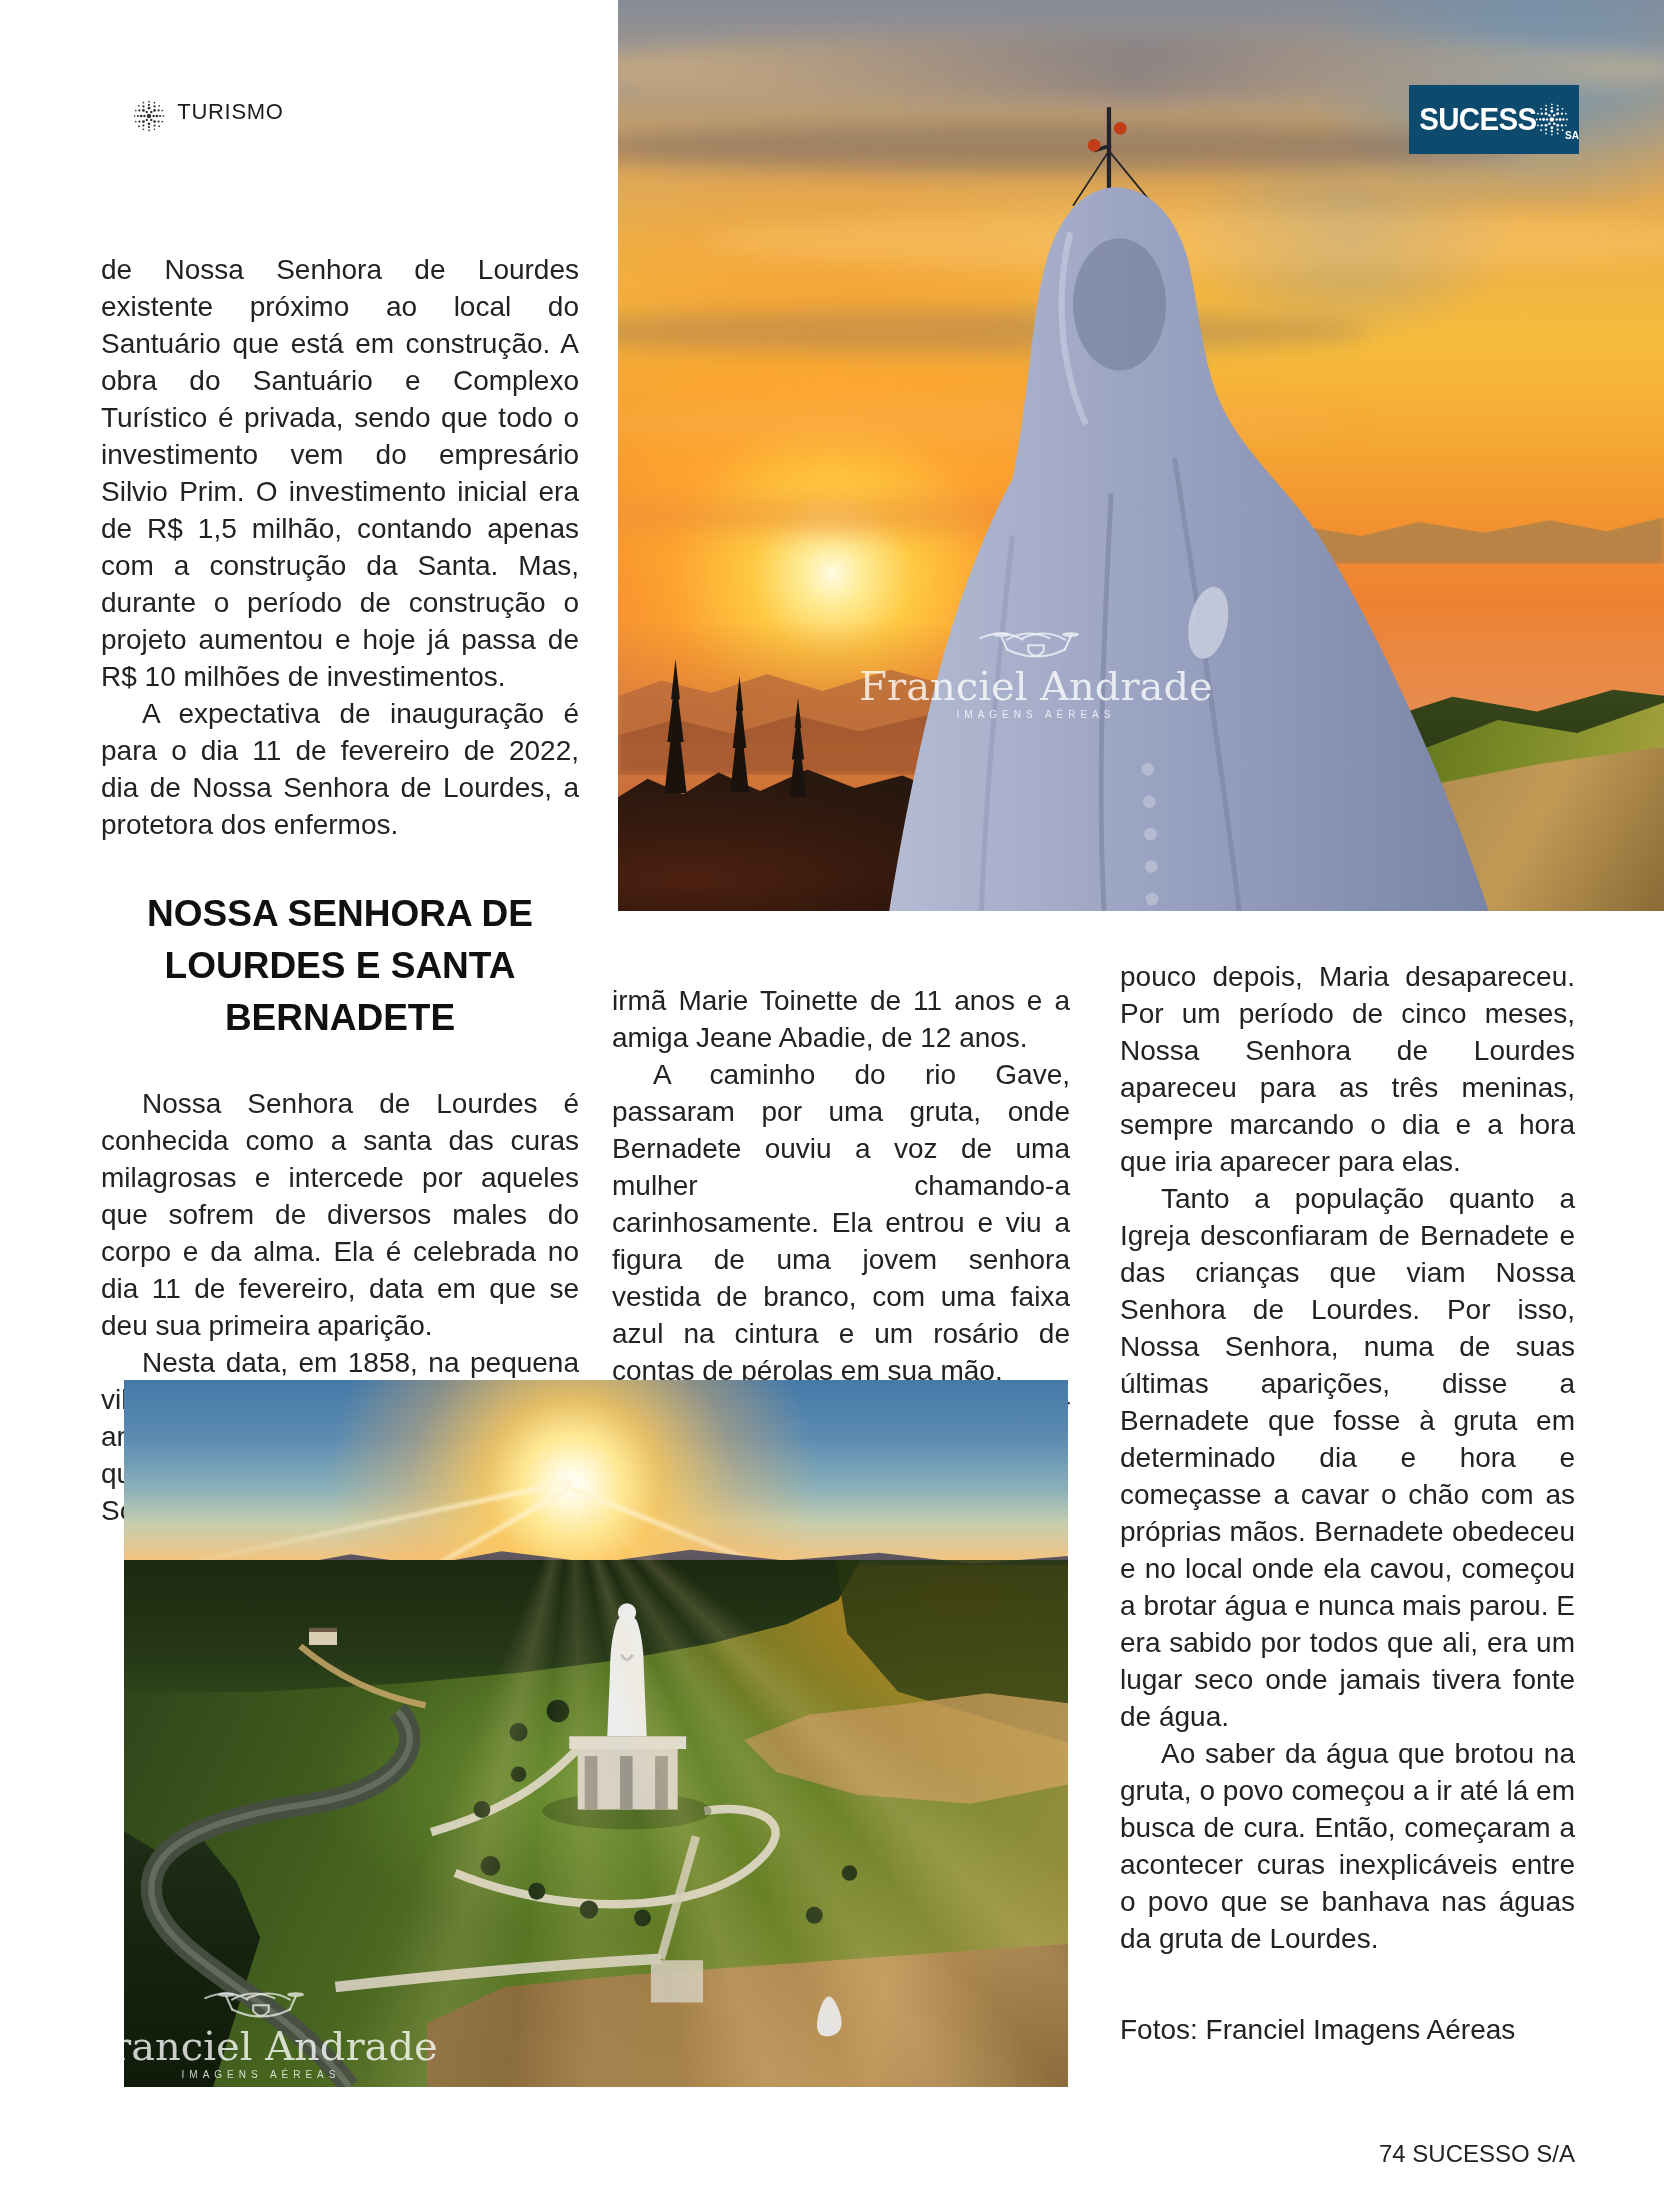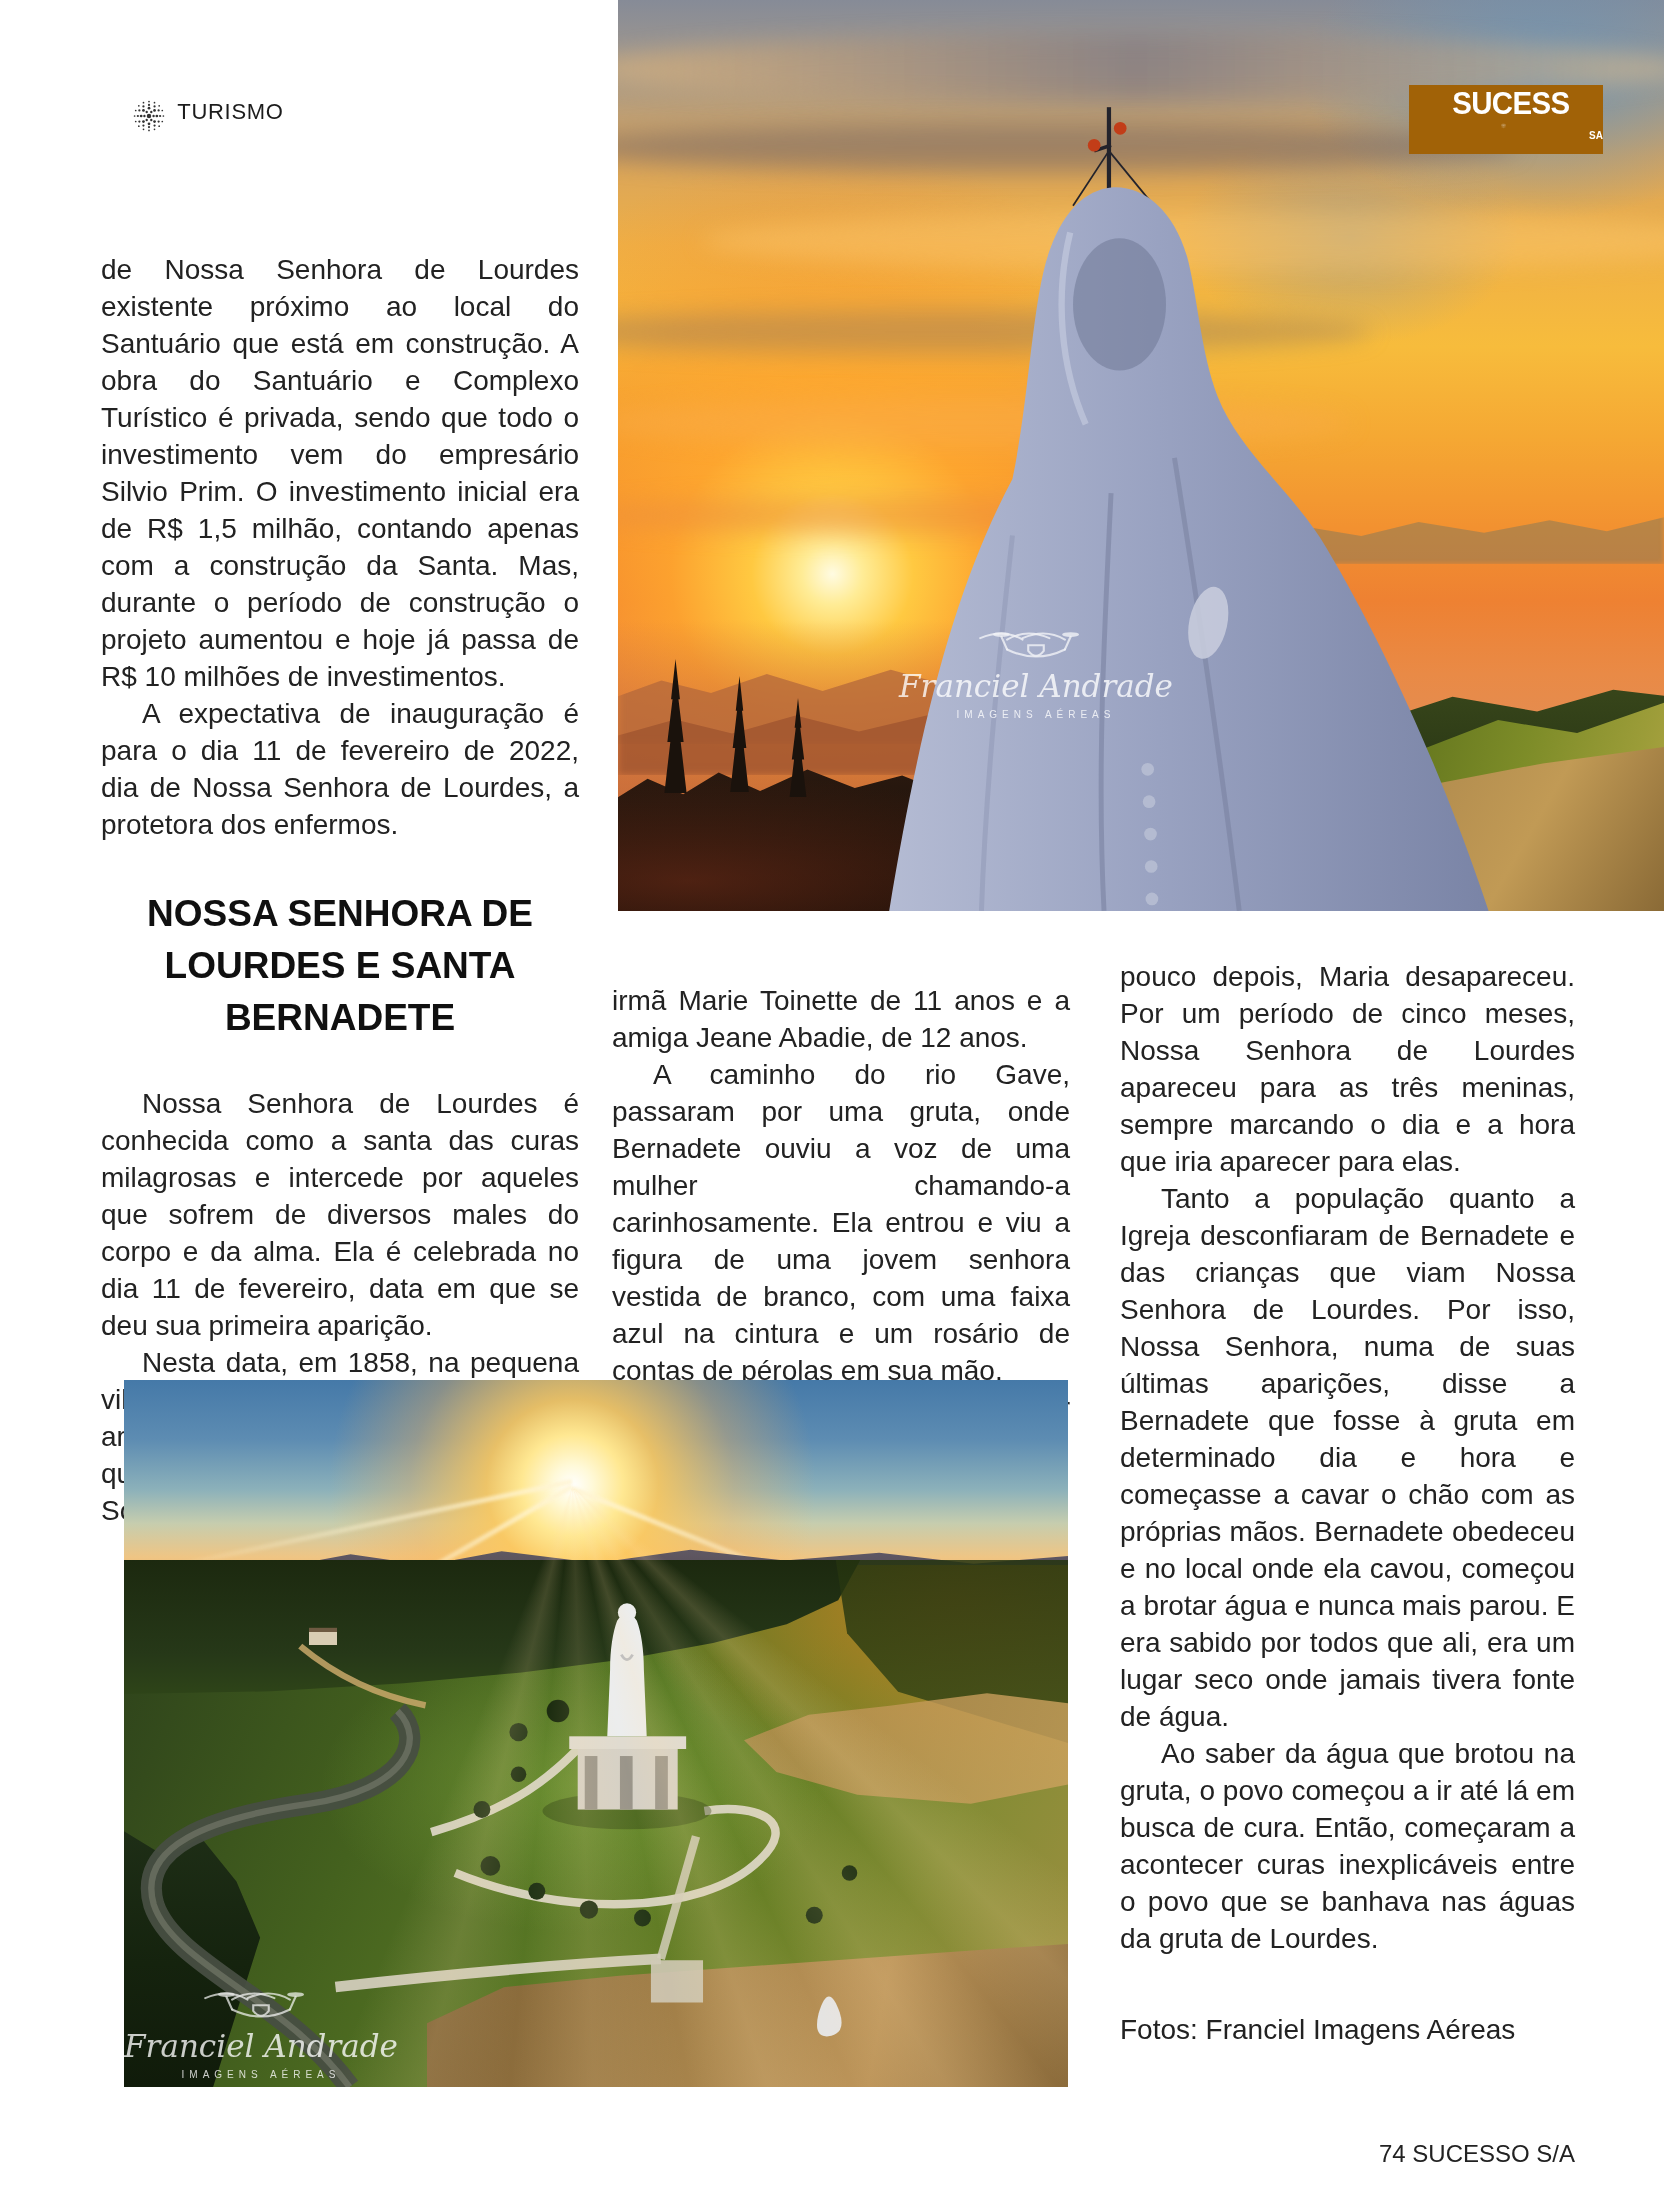--- a/index.html
+++ b/index.html
@@ -21,22 +21,22 @@
   #col2{left:612px;top:982px;width:458px;}
   #col3{left:1120px;top:958px;width:455px;}
   #col3 h2.subhead{margin:31px 0 37px 0;}
   .credits{margin-top:44px;text-align:left;line-height:58px;}
   .credits p{text-indent:0;}
 
   
   .page-footer{position:absolute;top:2140px;right:89px;font-size:24px;color:#222;}
 
   
-  .logo{position:absolute;left:1409px;top:85px;width:194px;height:69px;background:#a16207;
-        display:flex;align-items:center;justify-content:center;gap:1.4px;flex-direction:column;}
+  .logo{position:absolute;left:1409px;top:85px;width:170px;height:69px;background:#0c4a6e;
+        display:flex;align-items:center;justify-content:center;gap:1.4px;}
   .logo-word{color:#fff;font-weight:700;font-size:32px;letter-spacing:-0.7px;transform:scaleX(.92);transform-origin:right center;}
   .logo-globe{width:37px;height:37px;margin-left:-4.2px;}
   .logo-sub{color:#fff;font-size:10px;font-weight:700;align-self:flex-end;margin:0 0 12.7px -5.6px;}
 
   
   .photo1{position:absolute;left:618px;top:0;width:1046px;height:911px;overflow:hidden;
     background:
       radial-gradient(ellipse 338px 211px at 88% 8%, rgba(108,148,182,.9), rgba(108,148,182,0) 70%),
       radial-gradient(ellipse 240px 155px at 70% 26%, rgba(125,150,172,.45), rgba(125,150,172,0) 70%),
       radial-gradient(circle at 20.5% 63%, #fffbe2 0%, #ffec96 3%, #ffc941 8%, rgba(255,166,46,.85) 16%, rgba(250,140,40,.35) 28%, rgba(250,140,40,0) 42%),
@@ -70,21 +70,21 @@
       background:linear-gradient(105deg,#4c5c1e 0%,#66781f 35%,#7d8c28 60%,#9b9c38 85%,#b1a545 100%);
       clip-path:polygon(0 32%,18% 20%,38% 26%,58% 12%,78% 18%,100% 4%,100% 100%,0 100%);}
   .p1-dirt{position:absolute;right:0;top:747px;width:303px;height:164px;
       background:linear-gradient(120deg,#a9844a,#c19a55 55%,#8a6a36);
       clip-path:polygon(0 46%,26% 22%,60% 10%,100% 0,100% 100%,0 100%);}
   .p1-statue{position:absolute;left:0;top:0;width:100%;height:100%;}
 
   
   .wm{position:absolute;display:flex;flex-direction:column;align-items:center;color:rgba(255,255,255,.78);}
   .wm svg.drone{width:120px;height:51px;opacity:.85;}
-  .wm .wm-name{font-family:"DejaVu Serif",serif;font-style:italic;font-size:31px;line-height:32px;white-space:nowrap;}
+  .wm .wm-name{font-family:"DejaVu Serif",serif;font-size:40px;line-height:32px;white-space:nowrap;}
   .wm .wm-sub{font-size:10px;letter-spacing:5px;margin-top:7px;white-space:nowrap;}
   #wm1{left:309px;top:619px;width:218px;}
   #wm2{left:28px;top:599px;width:218px;}
 
   
   .photo2{position:absolute;left:124px;top:1380px;width:944px;height:707px;overflow:hidden;background:#44601f;}
   .p2-sky{position:absolute;left:0;top:0;width:100%;height:211px;
     background:
       radial-gradient(circle at 47.5% 50%, #ffffff 0%, #fff9d8 4%, #ffe892 10%, rgba(255,200,90,.85) 17%, rgba(255,180,80,.35) 32%, rgba(255,180,80,0) 48%),
       linear-gradient(180deg,#4579a8 0%,#5d8cb2 28%,#8cb1ba 52%,#c6cdae 68%,#efc584 84%,#f2a756 100%);}

